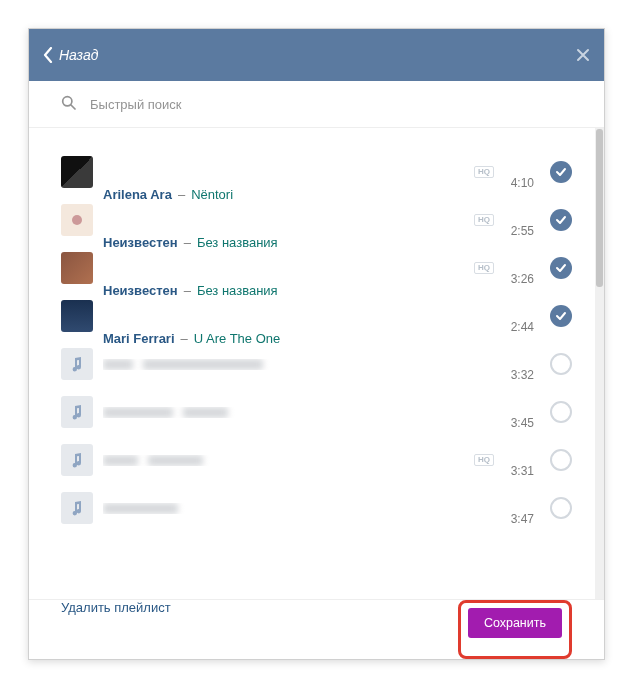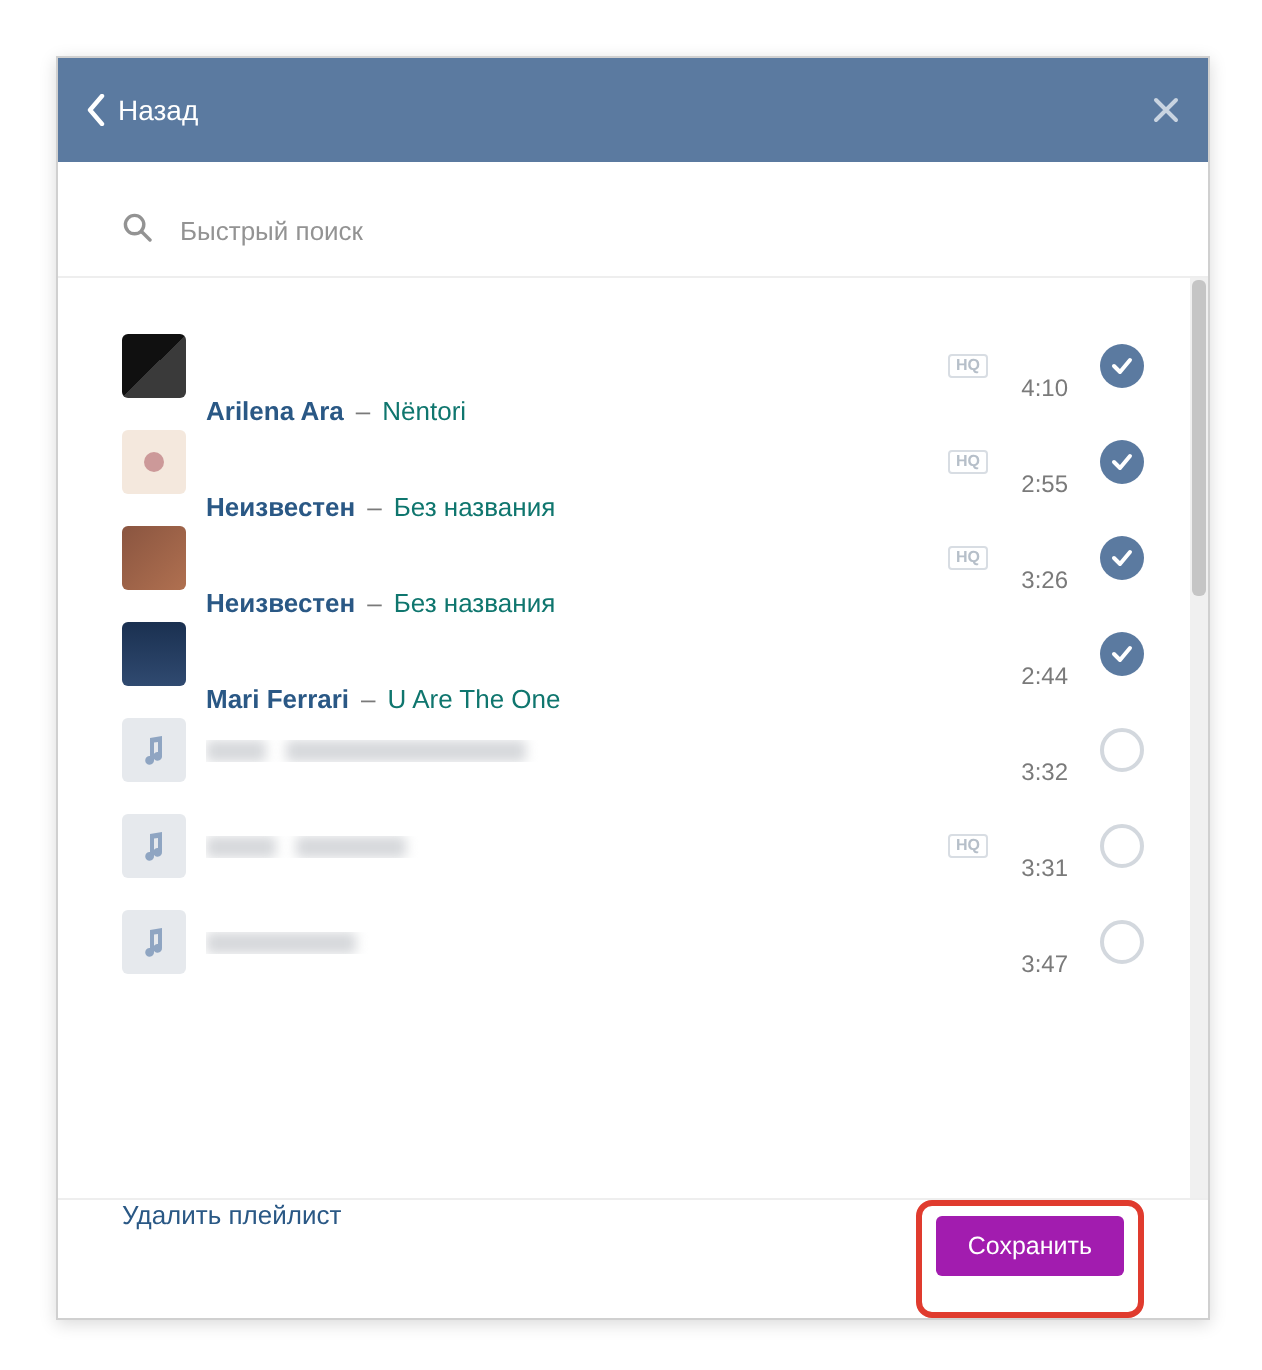--- a/index.html
+++ b/index.html
@@ -23,39 +23,39 @@
     overflow: hidden;
   }
   .header {
     height: 52px;
     background: #5b7aa0;
     color: #fff;
     display: flex;
     align-items: center;
     padding: 0 14px;
     font-size: 14px;
+    font-style: italic;
   }
   .back-btn {
     display: flex; align-items: center;
     cursor: pointer;
     color: #fff;
   }
   .back-btn svg { margin-right: 6px; }
   .close-btn {
     margin-left: auto;
     color: #c9d4e1;
     cursor: pointer;
     display: flex;
   }
   .search-row {
     display: flex;
     align-items: center;
     padding: 14px 32px;
     border-bottom: 1px solid #eee;
-    margin-top: 11px;
   }
   .search-row .si { color: #939393; margin-right: 14px; }
   .search-input {
     border: none;
     outline: none;
     font-size: 13px;
     flex: 1;
     color: #333;
   }
   .search-input::placeholder { color: #939393; }
@@ -286,20 +286,34 @@
           <span class="dur">3:32</span>
           <div class="check off"></div>
         </div>
         <div class="track">
           <div class="thumb note">
             <svg width="16" height="16" viewBox="0 0 16 16">
               <path d="M6 2 L12 1 L12 11 A2.2 2.2 0 1 1 10 9 L10 4 L8 4.3 L8 13 A2.2 2.2 0 1 1 6 11 Z" fill="currentColor"></path>
             </svg>
           </div>
           <div class="meta">
+            <span class="blurred-artist" style="width: 70px;"></span>
+            <span style="width: 10px; display: inline-block;"></span>
+            <span class="blurred-title" style="width: 45px;"></span>
+          </div>
+          <span class="dur">3:45</span>
+          <div class="check off"></div>
+        </div>
+        <div class="track">
+          <div class="thumb note">
+            <svg width="16" height="16" viewBox="0 0 16 16">
+              <path d="M6 2 L12 1 L12 11 A2.2 2.2 0 1 1 10 9 L10 4 L8 4.3 L8 13 A2.2 2.2 0 1 1 6 11 Z" fill="currentColor"></path>
+            </svg>
+          </div>
+          <div class="meta">
             <span class="blurred-artist" style="width: 35px;"></span>
             <span style="width: 10px; display: inline-block;"></span>
             <span class="blurred-title" style="width: 55px;"></span>
           </div>
           <span class="hq">HQ</span>
           <span class="dur">3:31</span>
           <div class="check off"></div>
         </div>
         <div class="track">
           <div class="thumb note">

